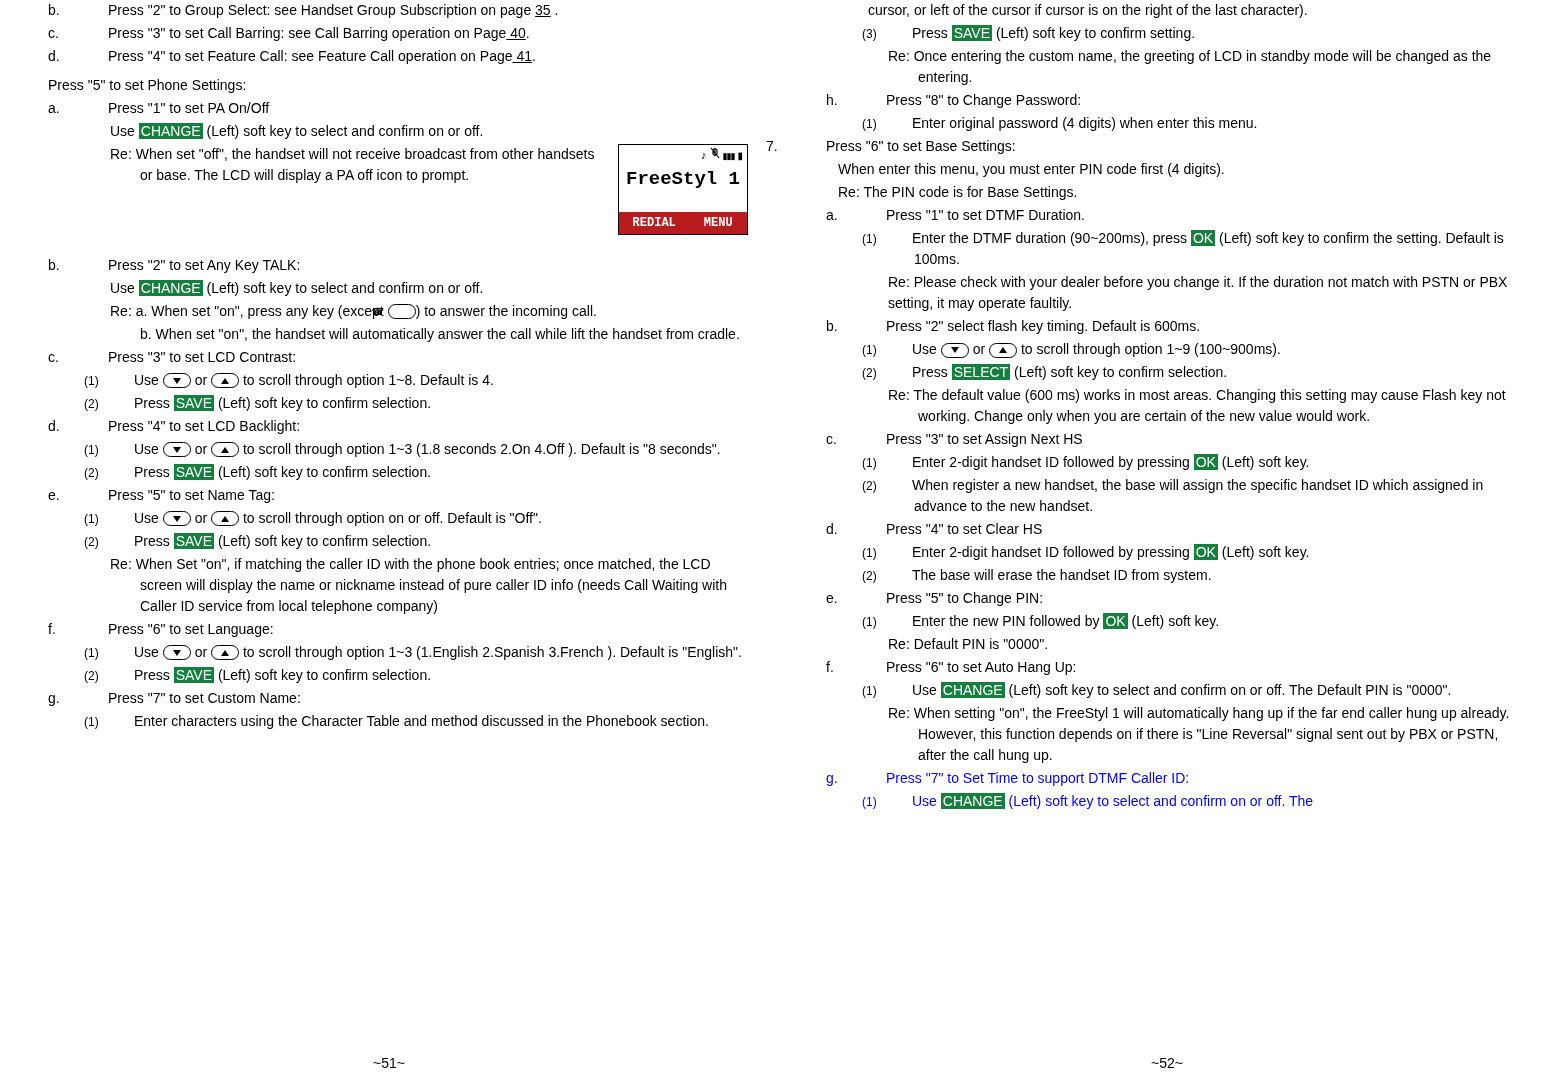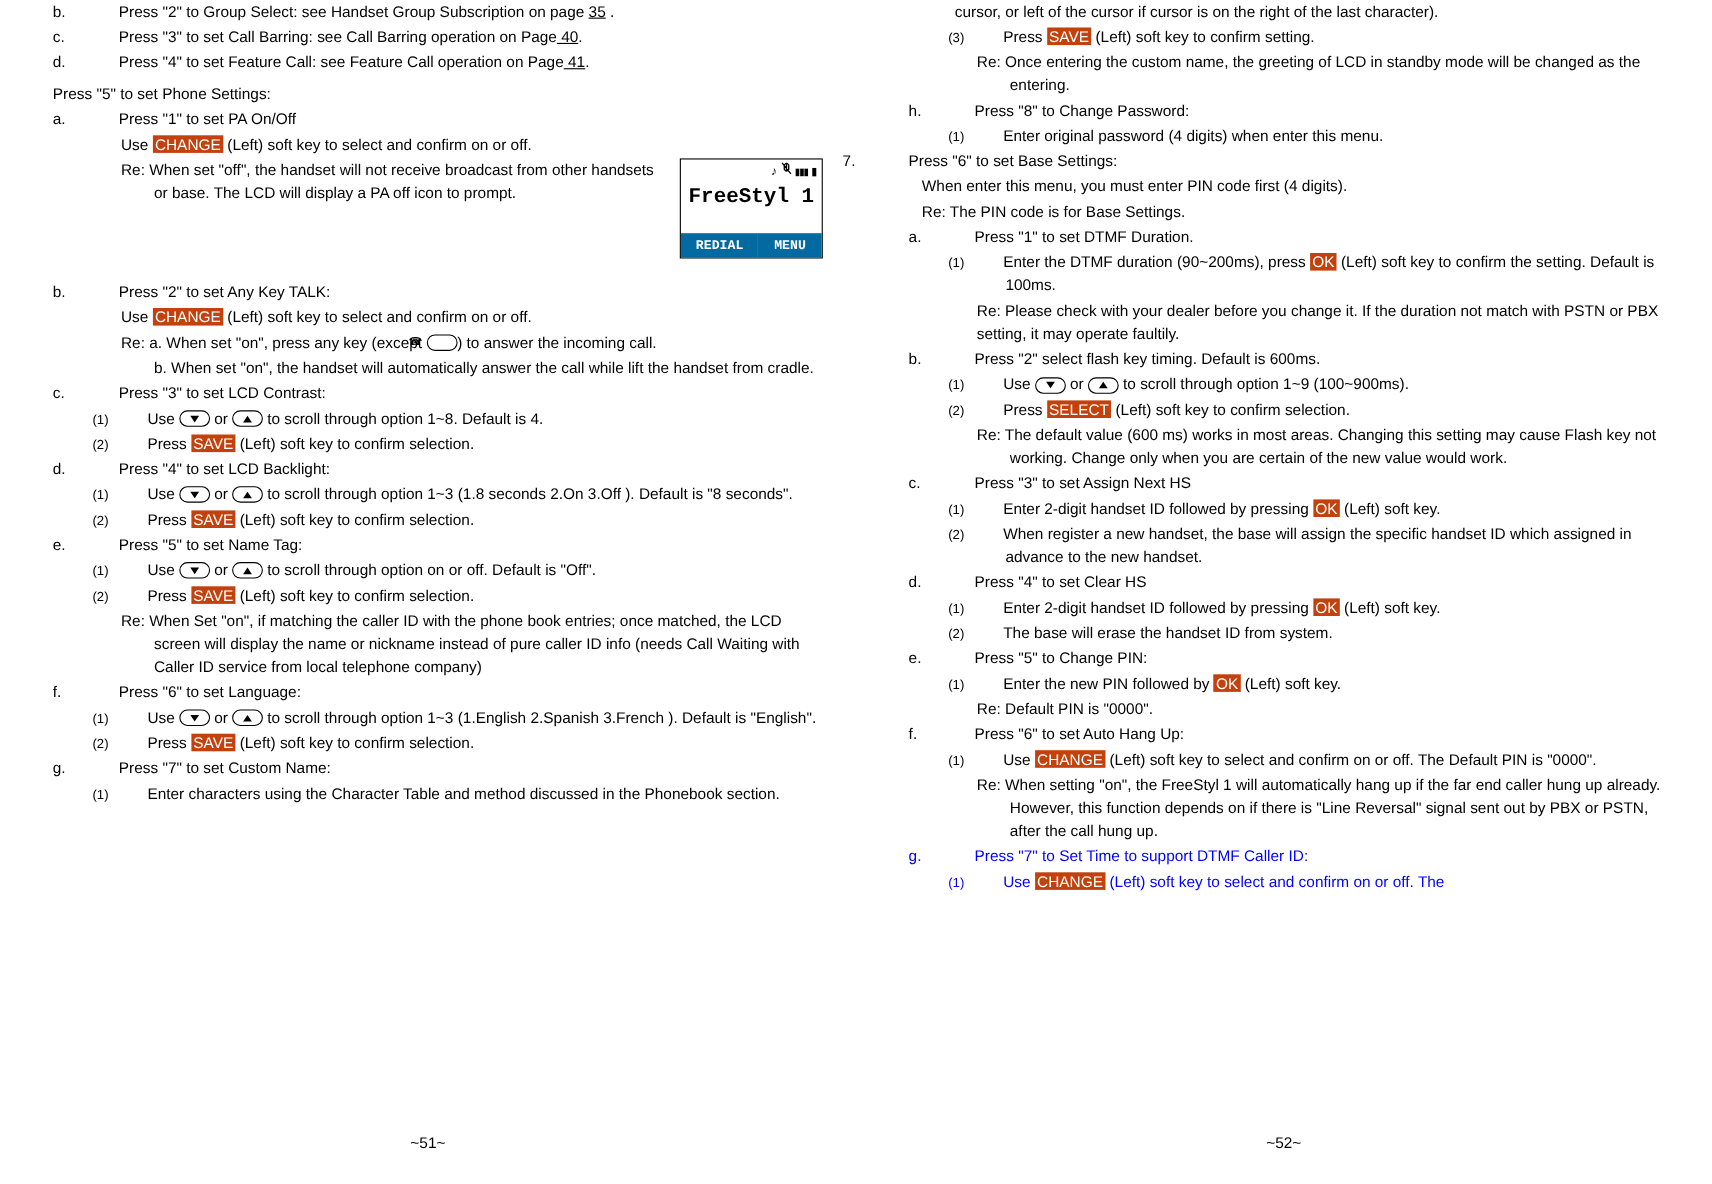--- a/index.html
+++ b/index.html
@@ -1,41 +1,41 @@
 <!DOCTYPE html>
 <html><head>
 <meta charset="utf-8">
 <style>
 * { margin: 0; padding: 0; box-sizing: border-box; }
 body { font-family: Arial, sans-serif; font-size: 14px; color: #000; background: #fff; display: flex; width: 1556px; height: 1076px; line-height: 1.5; }
 .page { width: 50%; padding: 0 30px 0 20px; position: relative; }
-.page-num { position: absolute; bottom: 26px; left: 50%; transform: translateX(-50%); }
+.page-num { position: absolute; bottom: 2px; left: 50%; transform: translateX(-50%); }
 .indent-0 { margin-left: 0; }
 .indent-1 { margin-left: 40px; }
 .indent-2 { margin-left: 60px; }
 .indent-3 { margin-left: 90px; }
 .indent-4 { margin-left: 70px; }
 .li-marker { display: inline-block; min-width: 28px; }
 .li-marker-sm { display: inline-block; min-width: 24px; font-size: 12px; }
-.inv { background: #c2410c; color: #fff; padding: 0 2px; }
+.inv { background: #15803d; color: #fff; padding: 0 2px; }
 .ul { text-decoration: underline; }
 .hang { padding-left: 32px; text-indent: -32px; }
 .hang-sm { padding-left: 26px; text-indent: -26px; }
 .hang-re { padding-left: 30px; text-indent: -30px; }
 .blue { color: #0000ff; }
 .btn-icon { display: inline-block; border: 1.5px solid #000; border-radius: 10px; width: 28px; height: 15px; position: relative; vertical-align: middle; }
 .btn-icon::after { content: ''; position: absolute; left: 50%; top: 50%; transform: translate(-50%, -50%); width: 0; height: 0; }
 .btn-down::after { border-left: 4px solid transparent; border-right: 4px solid transparent; border-top: 6px solid #000; }
 .btn-up::after { border-left: 4px solid transparent; border-right: 4px solid transparent; border-bottom: 6px solid #000; }
 .btn-tel { display: inline-block; border: 1.5px solid #000; border-radius: 10px; width: 28px; height: 15px; position: relative; vertical-align: middle; text-align: center; font-size: 10px; line-height: 13px; }
 .lcd { display: inline-block; border: 1.5px solid #000; width: 130px; vertical-align: top; float: right; margin-left: 8px; }
 .lcd-top { height: 18px; text-align: right; padding: 2px 4px; font-size: 11px; }
 .lcd-mid { text-align: center; font-family: 'Courier New', monospace; font-weight: bold; font-size: 19px; padding: 2px 0 18px 0; }
 .lcd-bot { display: flex; }
-.lcd-bot span { background: #0369a1; color: #fff; font-family: 'Courier New', monospace; font-weight: bold; font-size: 12px; text-align: center; padding: 2px 0; }
+.lcd-bot span { background: #b91c1c; color: #fff; font-family: 'Courier New', monospace; font-weight: bold; font-size: 12px; text-align: center; padding: 2px 0; }
 .lcd-bot span:first-child { width: 55%; }
 .lcd-bot span:last-child { width: 45%; }
 .mute-icon { position: relative; display: inline-block; }
 .mute-icon svg { width: 10px; height: 12px; }
 .row { margin-bottom: 2px; }
 .block { margin-bottom: 8px; }
 .float-clear::after { content: ''; display: block; clear: both; }
 </style>
 </head>
 <body>
@@ -103,21 +103,21 @@
     <span class="li-marker-sm">(1)</span><span>Use </span><span class="btn-icon btn-down"></span><span> or </span><span class="btn-icon btn-up"></span><span>  to scroll through option 1~8. Default is 4.</span>
   </div>
   <div class="indent-3 hang-sm row">
     <span class="li-marker-sm">(2)</span><span>Press </span><span class="inv">SAVE</span><span> (Left) soft key to confirm selection.</span>
   </div>
 
   <div class="indent-2 hang row">
     <span class="li-marker">d.</span><span>Press "4" to set LCD Backlight:</span>
   </div>
   <div class="indent-3 hang-sm row">
-    <span class="li-marker-sm">(1)</span><span>Use </span><span class="btn-icon btn-down"></span><span> or </span><span class="btn-icon btn-up"></span><span>  to scroll through option 1~3 (1.8 seconds 2.On  3.Off ). Default is "8 seconds".</span>
+    <span class="li-marker-sm">(1)</span><span>Use </span><span class="btn-icon btn-down"></span><span> or </span><span class="btn-icon btn-up"></span><span>  to scroll through option 1~3 (1.8 seconds 2.On  4.Off ). Default is "8 seconds".</span>
   </div>
   <div class="indent-3 hang-sm row">
     <span class="li-marker-sm">(2)</span><span>Press </span><span class="inv">SAVE</span><span> (Left) soft key to confirm selection.</span>
   </div>
 
   <div class="indent-2 hang row">
     <span class="li-marker">e.</span><span>Press "5" to set Name Tag:</span>
   </div>
   <div class="indent-3 hang-sm row">
     <span class="li-marker-sm">(1)</span><span>Use </span><span class="btn-icon btn-down"></span><span> or </span><span class="btn-icon btn-up"></span><span>  to scroll through option on or off. Default is "Off".</span>

